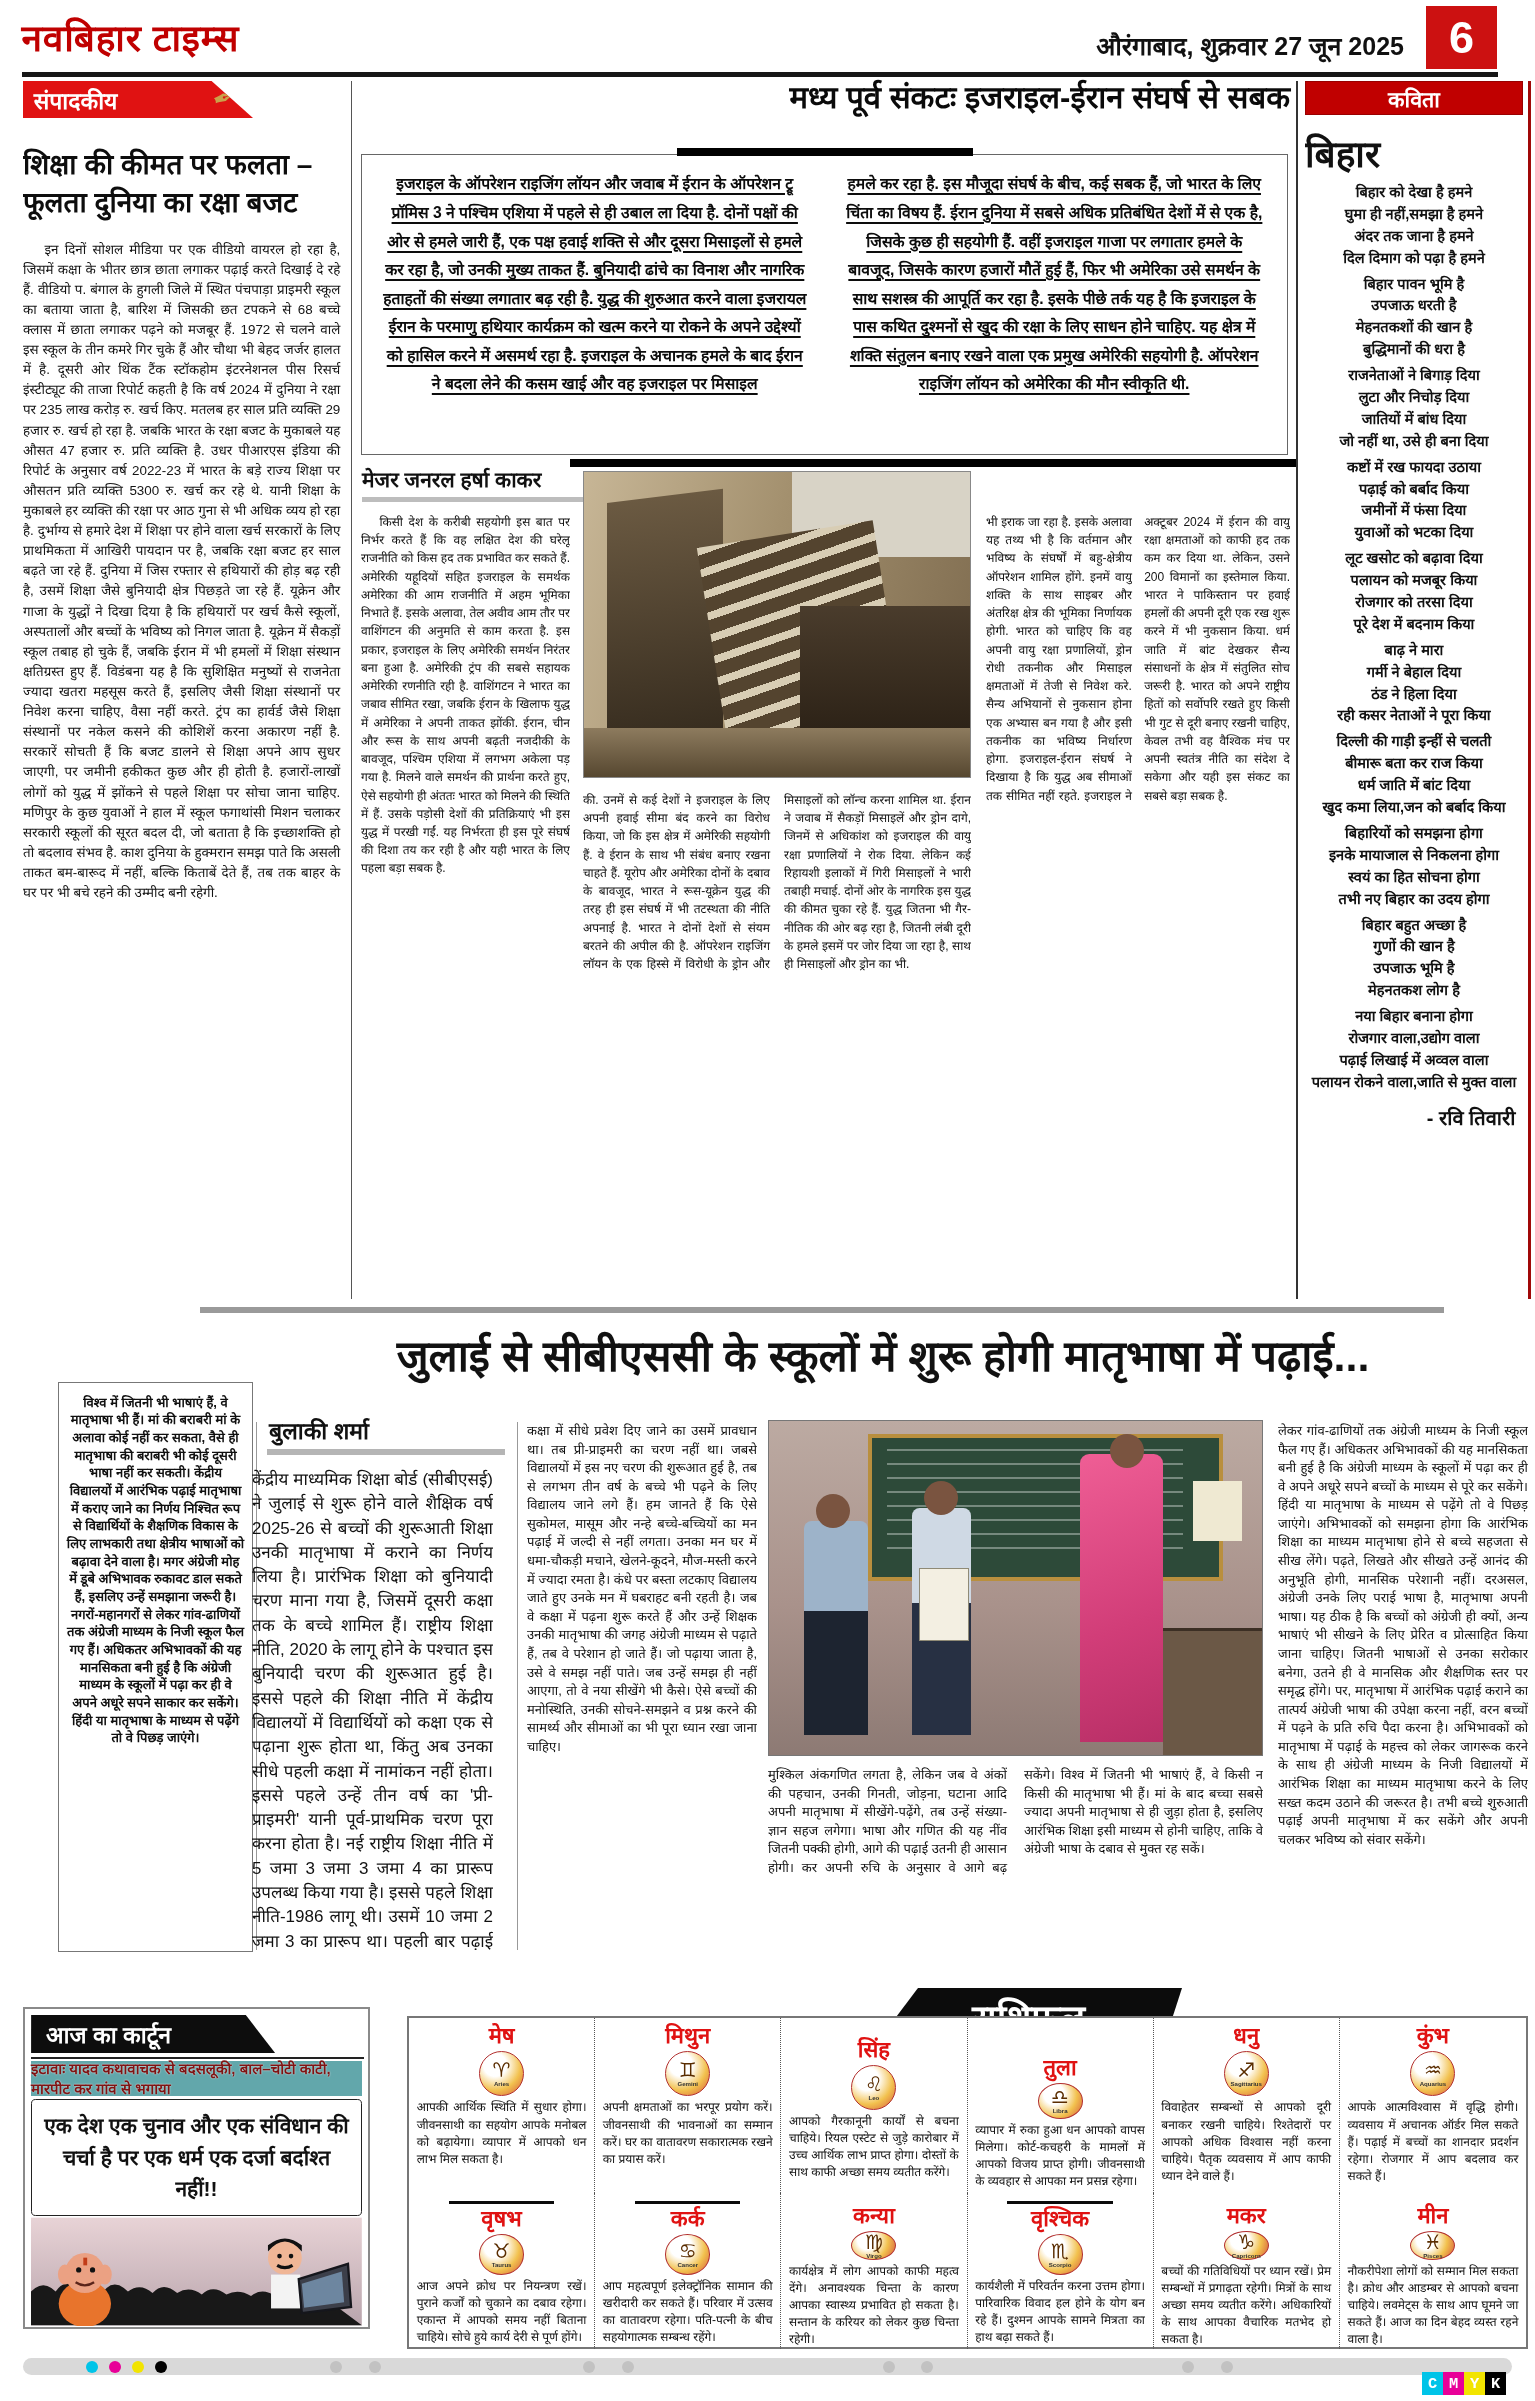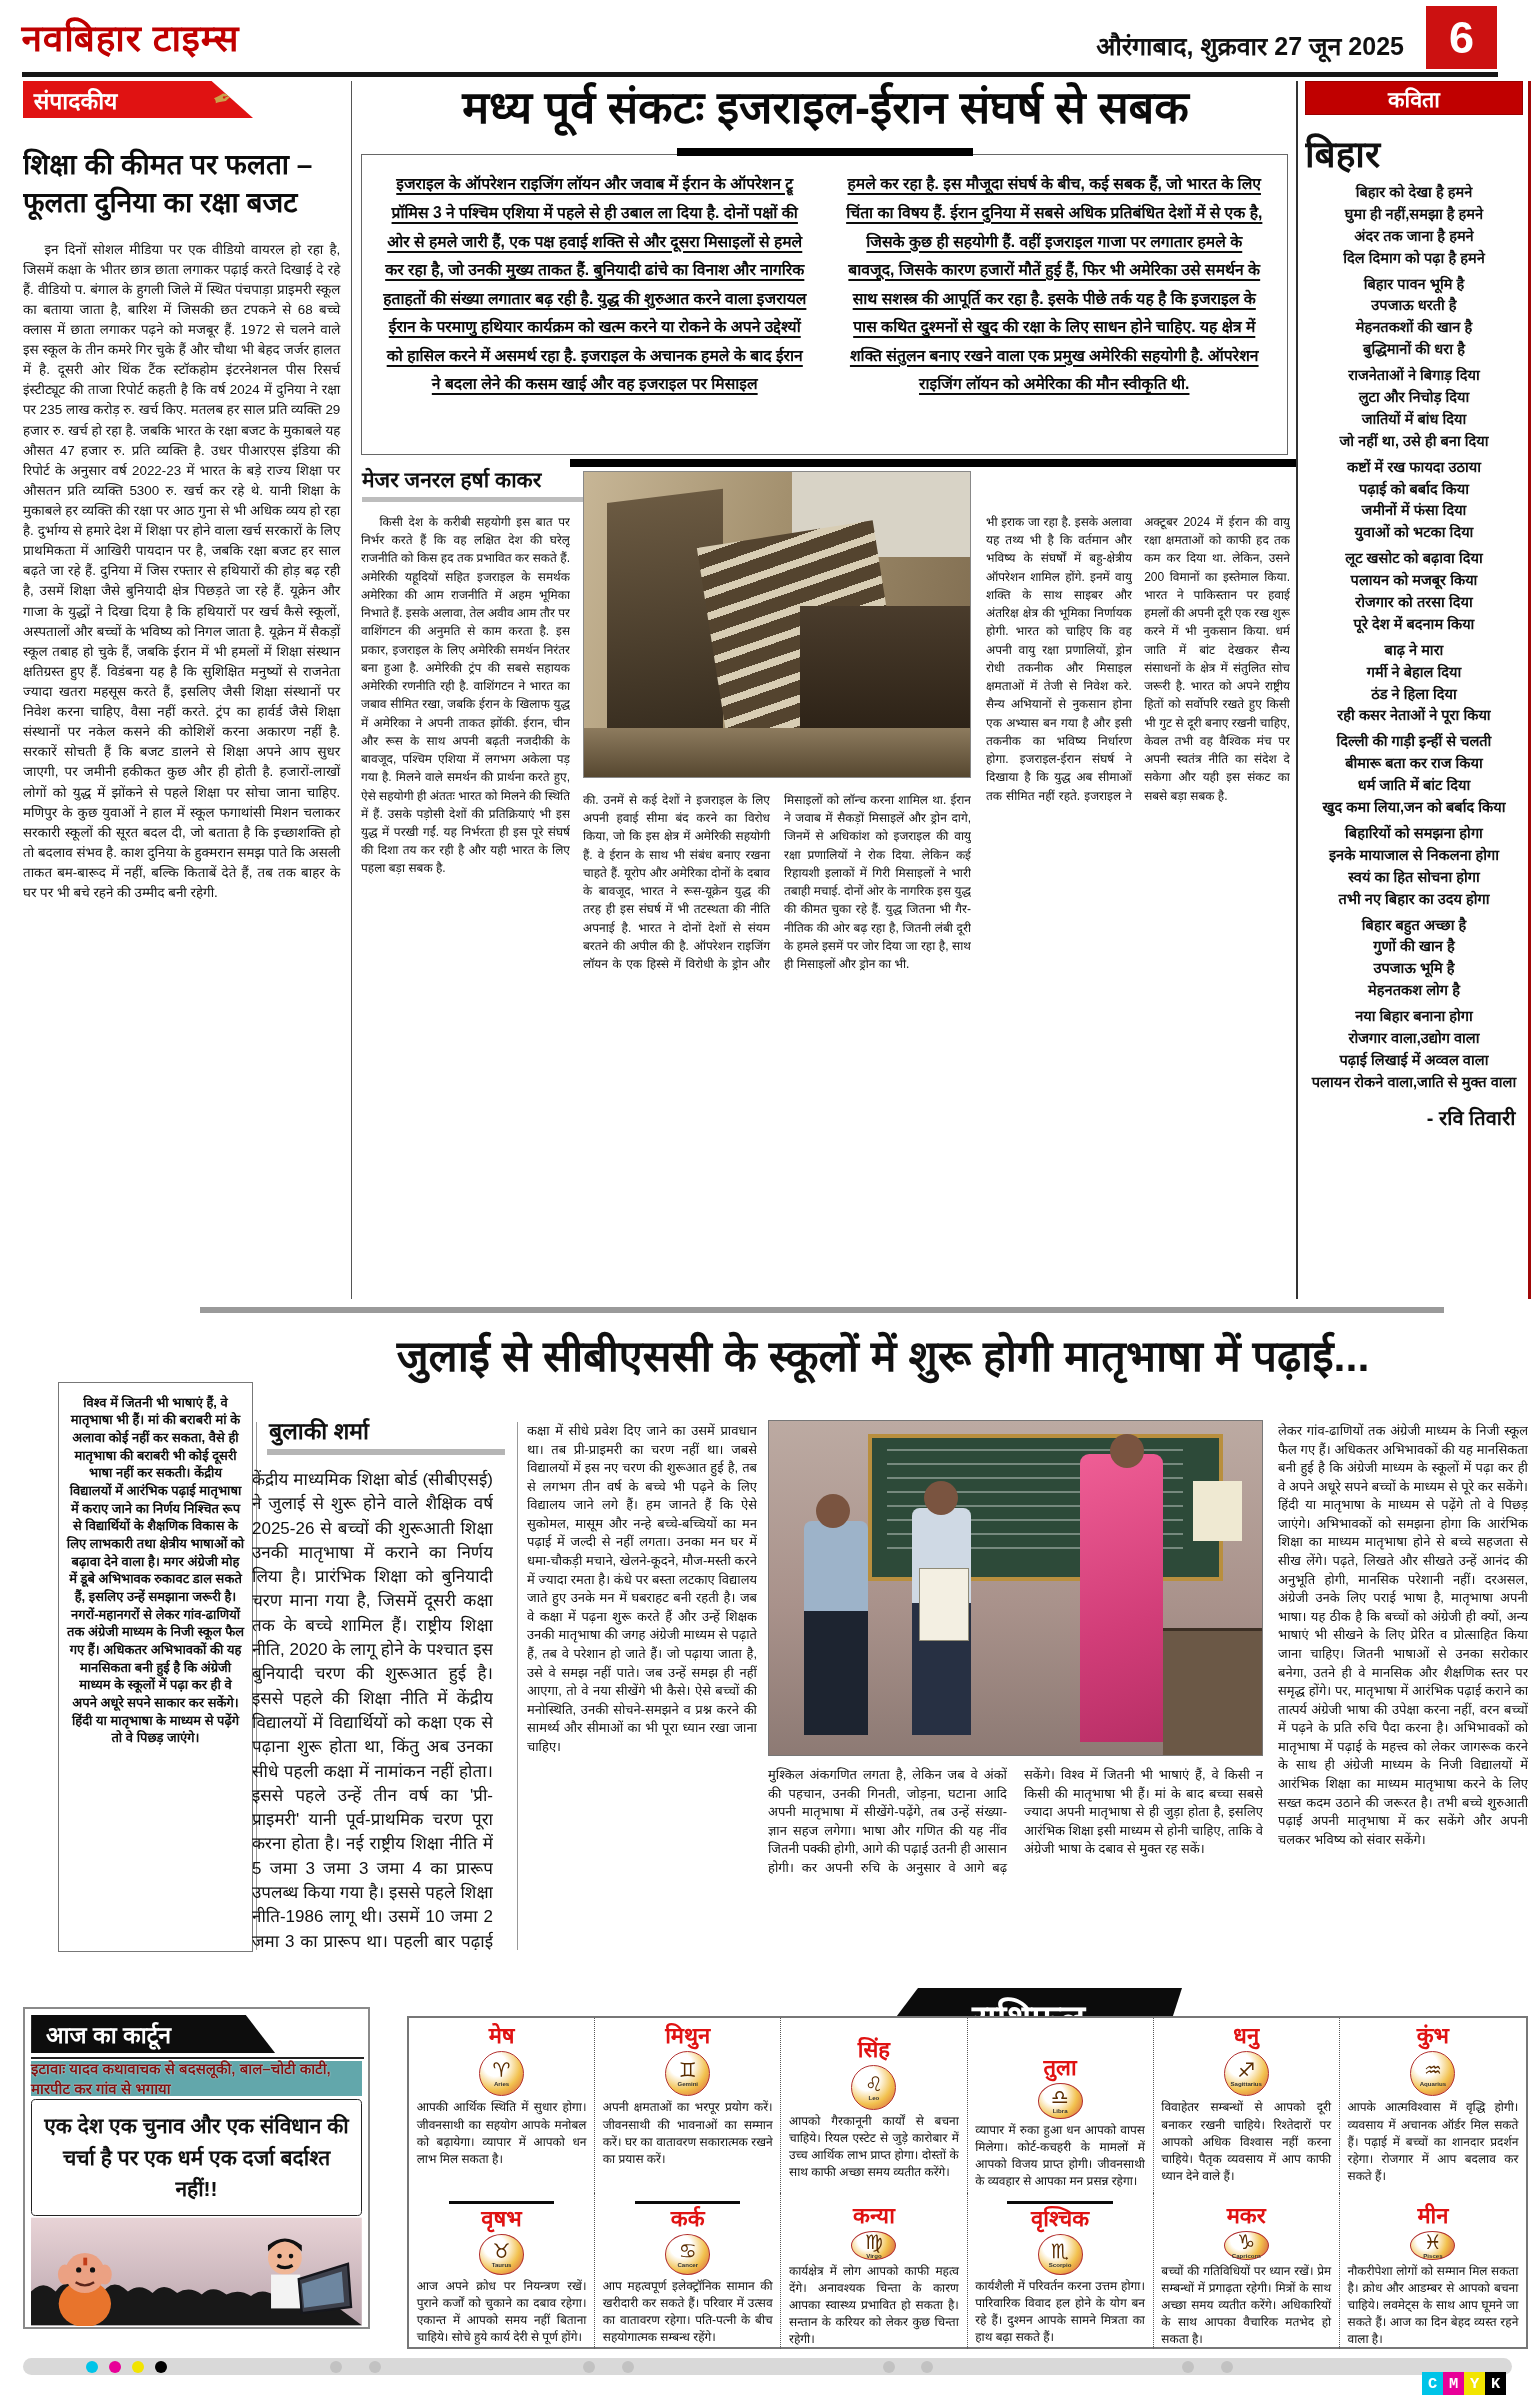--- a/index.html
+++ b/index.html
@@ -14,21 +14,21 @@
   .page-badge{left:1426px;top:6.1px;width:71px;height:63px;background:#cc1111;color:#fff;font-size:45px;font-weight:900;display:flex;align-items:center;justify-content:center}
   .header-rule{left:21.5px;top:72px;width:1476px;height:4.6px;background:#161616}
   
   .ed-col{left:23px;top:81px;width:329px;height:1218px;border-right:1.5px solid #555;padding-right:10.7px;overflow:hidden}
   .sec-label{position:relative;width:230px;height:37px;background:#e01212;color:#fff;font-size:23px;font-weight:900;display:flex;align-items:center;padding-left:10.7px;clip-path:polygon(0 0,82% 0,100% 100%,0 100%)}
   .sec-label .pen{position:absolute;right:18.4px;top:1.5px;font-size:26px;color:#caa24a;transform:rotate(-20deg)}
   .ed-headline{margin-top:28px;font-size:28px;font-weight:900;line-height:1.35;color:#0d0d0d}
   .ed-body{margin-top:18px;font-size:13.4px;line-height:1.5;font-weight:500;color:#141414}
   .ed-body::first-letter{margin-left:21.5px}
   
-  .main-headline{left:361px;top:75px;width:929px;text-align:center;font-size:45px;font-weight:900;color:#0a0a0a}
+  .main-headline{left:361px;top:75px;width:929px;text-align:right;font-size:31px;font-weight:900;color:#0a0a0a}
   .intro-box{left:361px;top:154px;width:927px;height:301px;border:1.5px solid #666;padding:15.4px 20px;display:flex;gap:34px}
   .intro-box .topbar{position:absolute;left:34%;top:-7px;width:32%;height:8.4px;background:#000}
   .intro-col{flex:1;font-size:15.7px;font-weight:800;line-height:1.82;text-align:center;color:#0c0c0c;text-decoration:underline;text-decoration-thickness:1.5px;text-underline-offset:3.8px;overflow:hidden}
   .main-byline{left:362px;top:465px;font-size:21px;font-weight:900}
   .main-byline-rule{left:362px;top:497px;width:243px;height:4.6px;background:#bdbdbd}
   .main-topbar2{left:570px;top:459px;width:726px;height:7.7px;background:#000}
   .main-colL{left:361px;top:513px;width:209px;height:782px;font-size:12px;line-height:1.52;overflow:hidden}
   .main-colL::first-letter{margin-left:18.4px}
   .war-photo{left:583px;top:471px;width:388px;height:307px;background:linear-gradient(105deg,#c7b696 0%,#a3906e 45%,#7d6a4e 100%);overflow:hidden;border:0.8px solid #888}
   .wp-sky{position:absolute;right:0;top:0;width:46%;height:28%;background:#d8d3c6}

